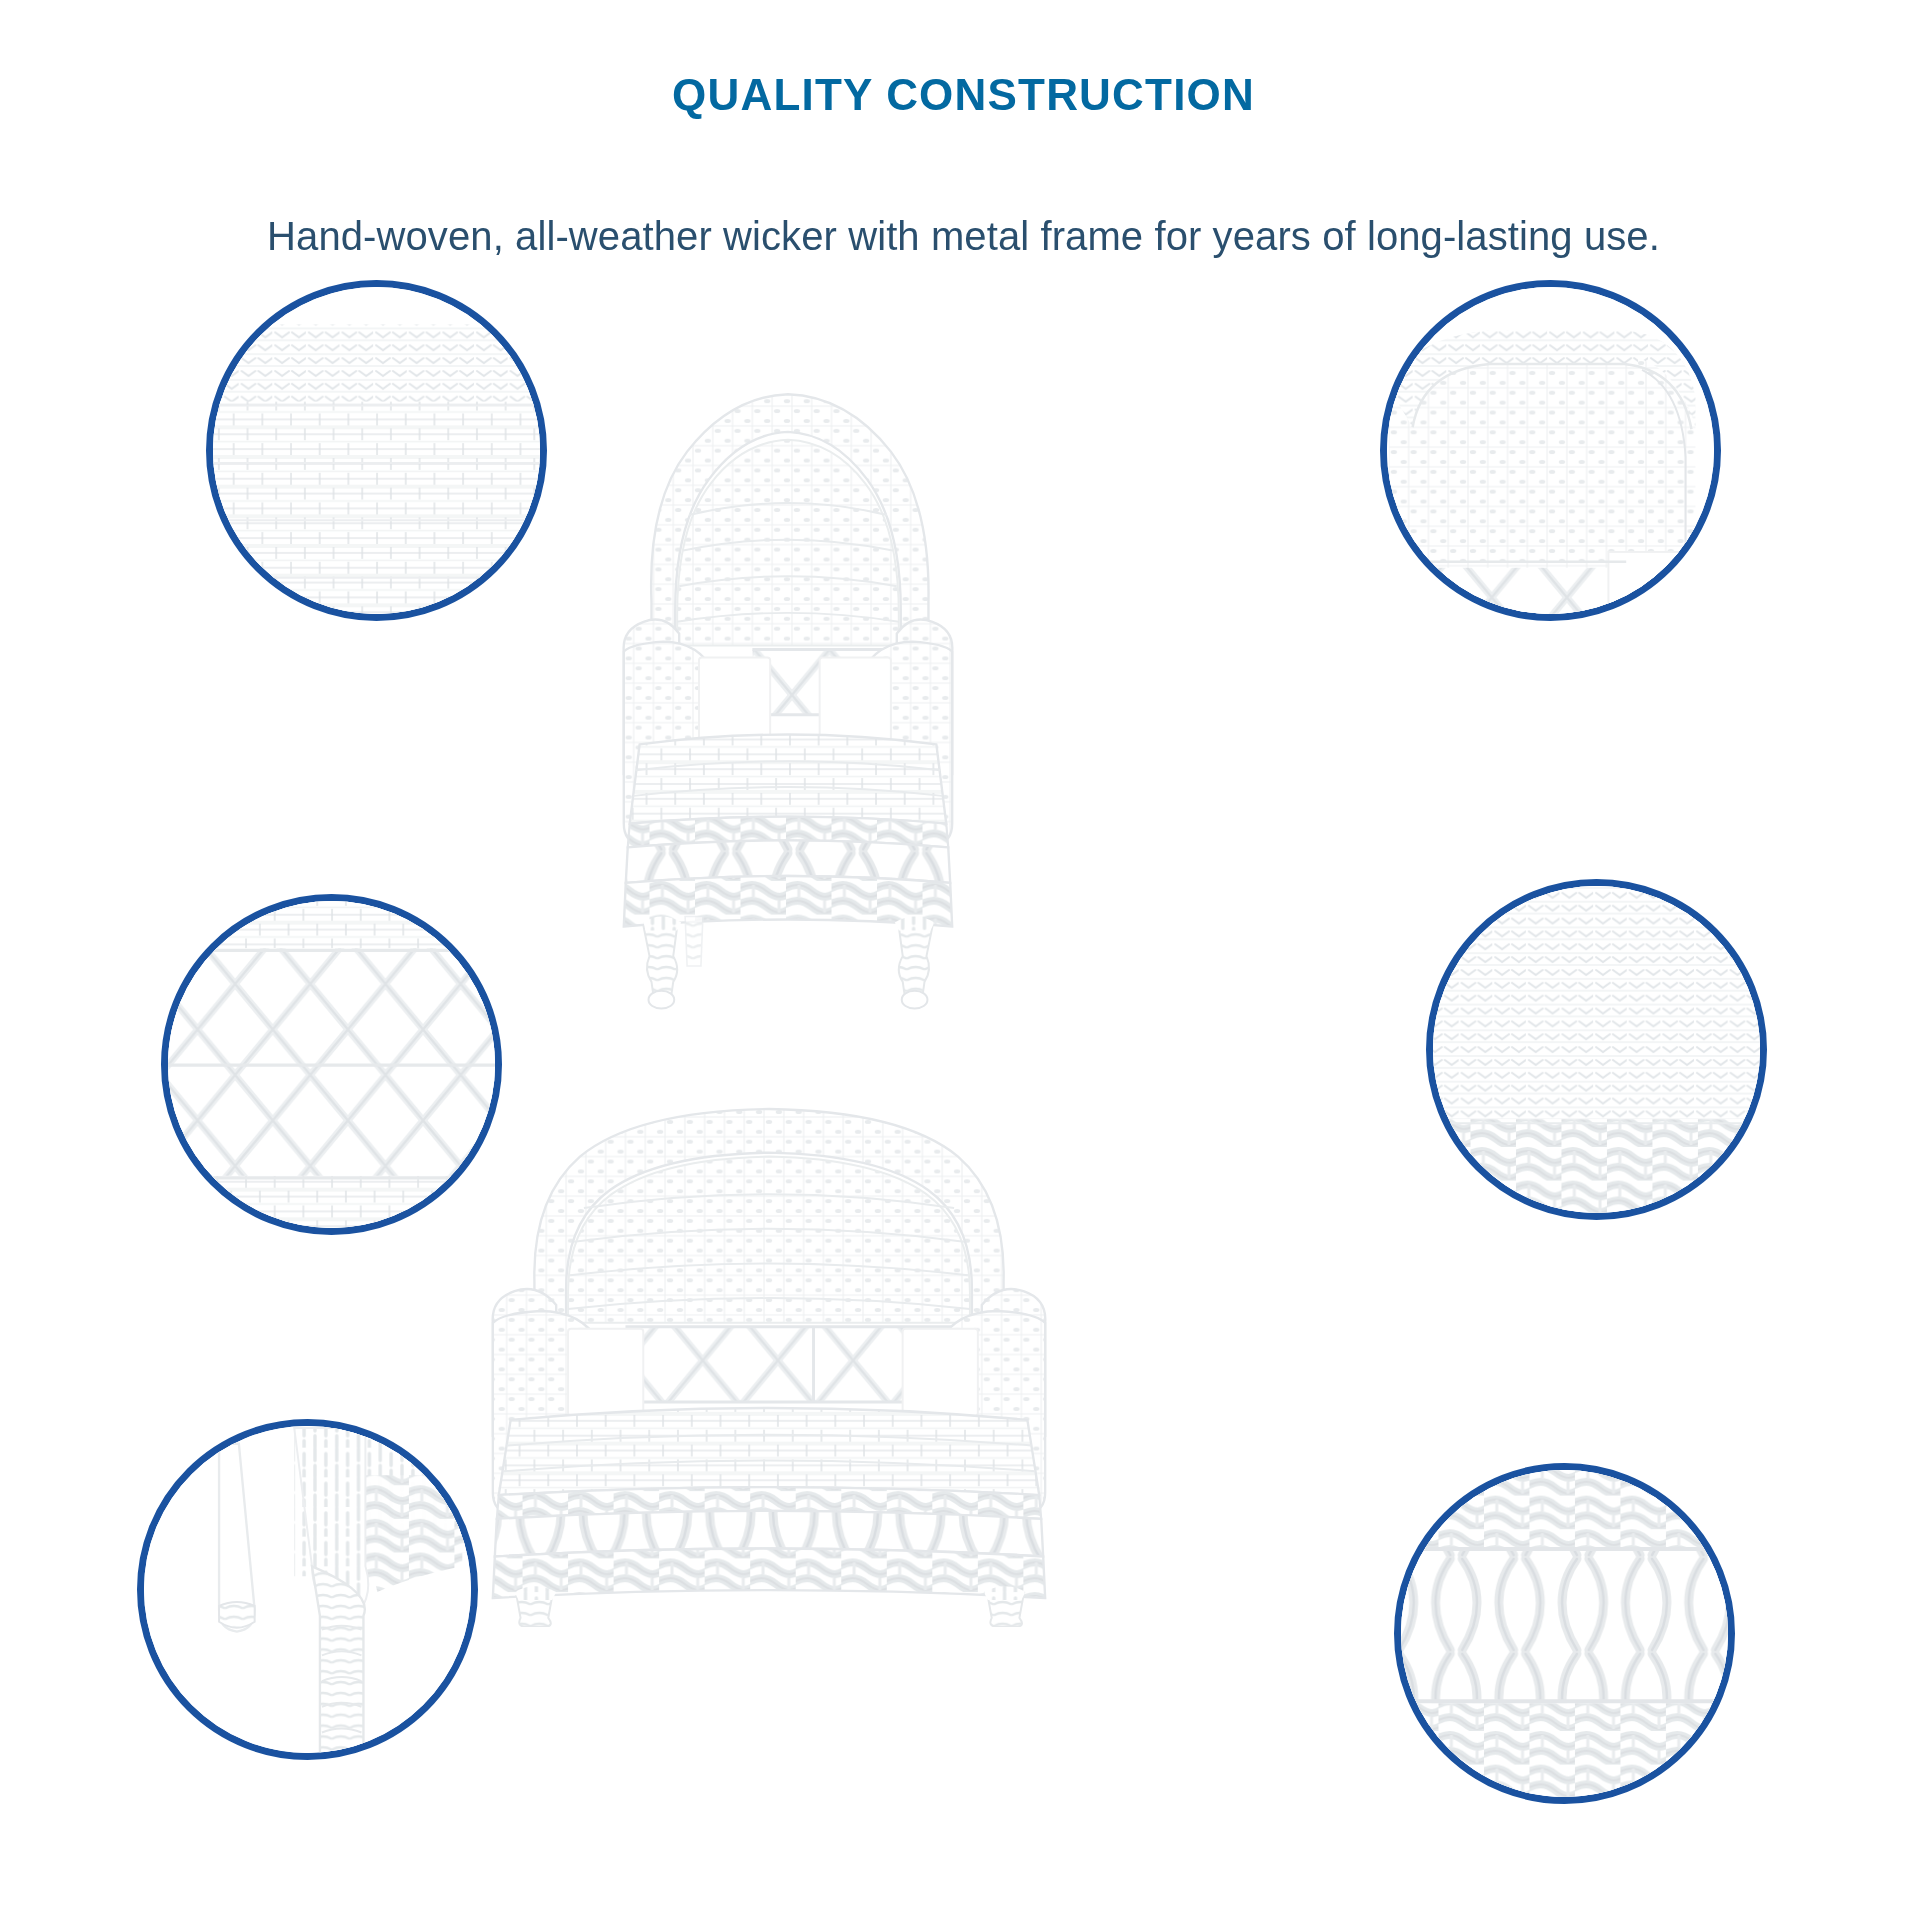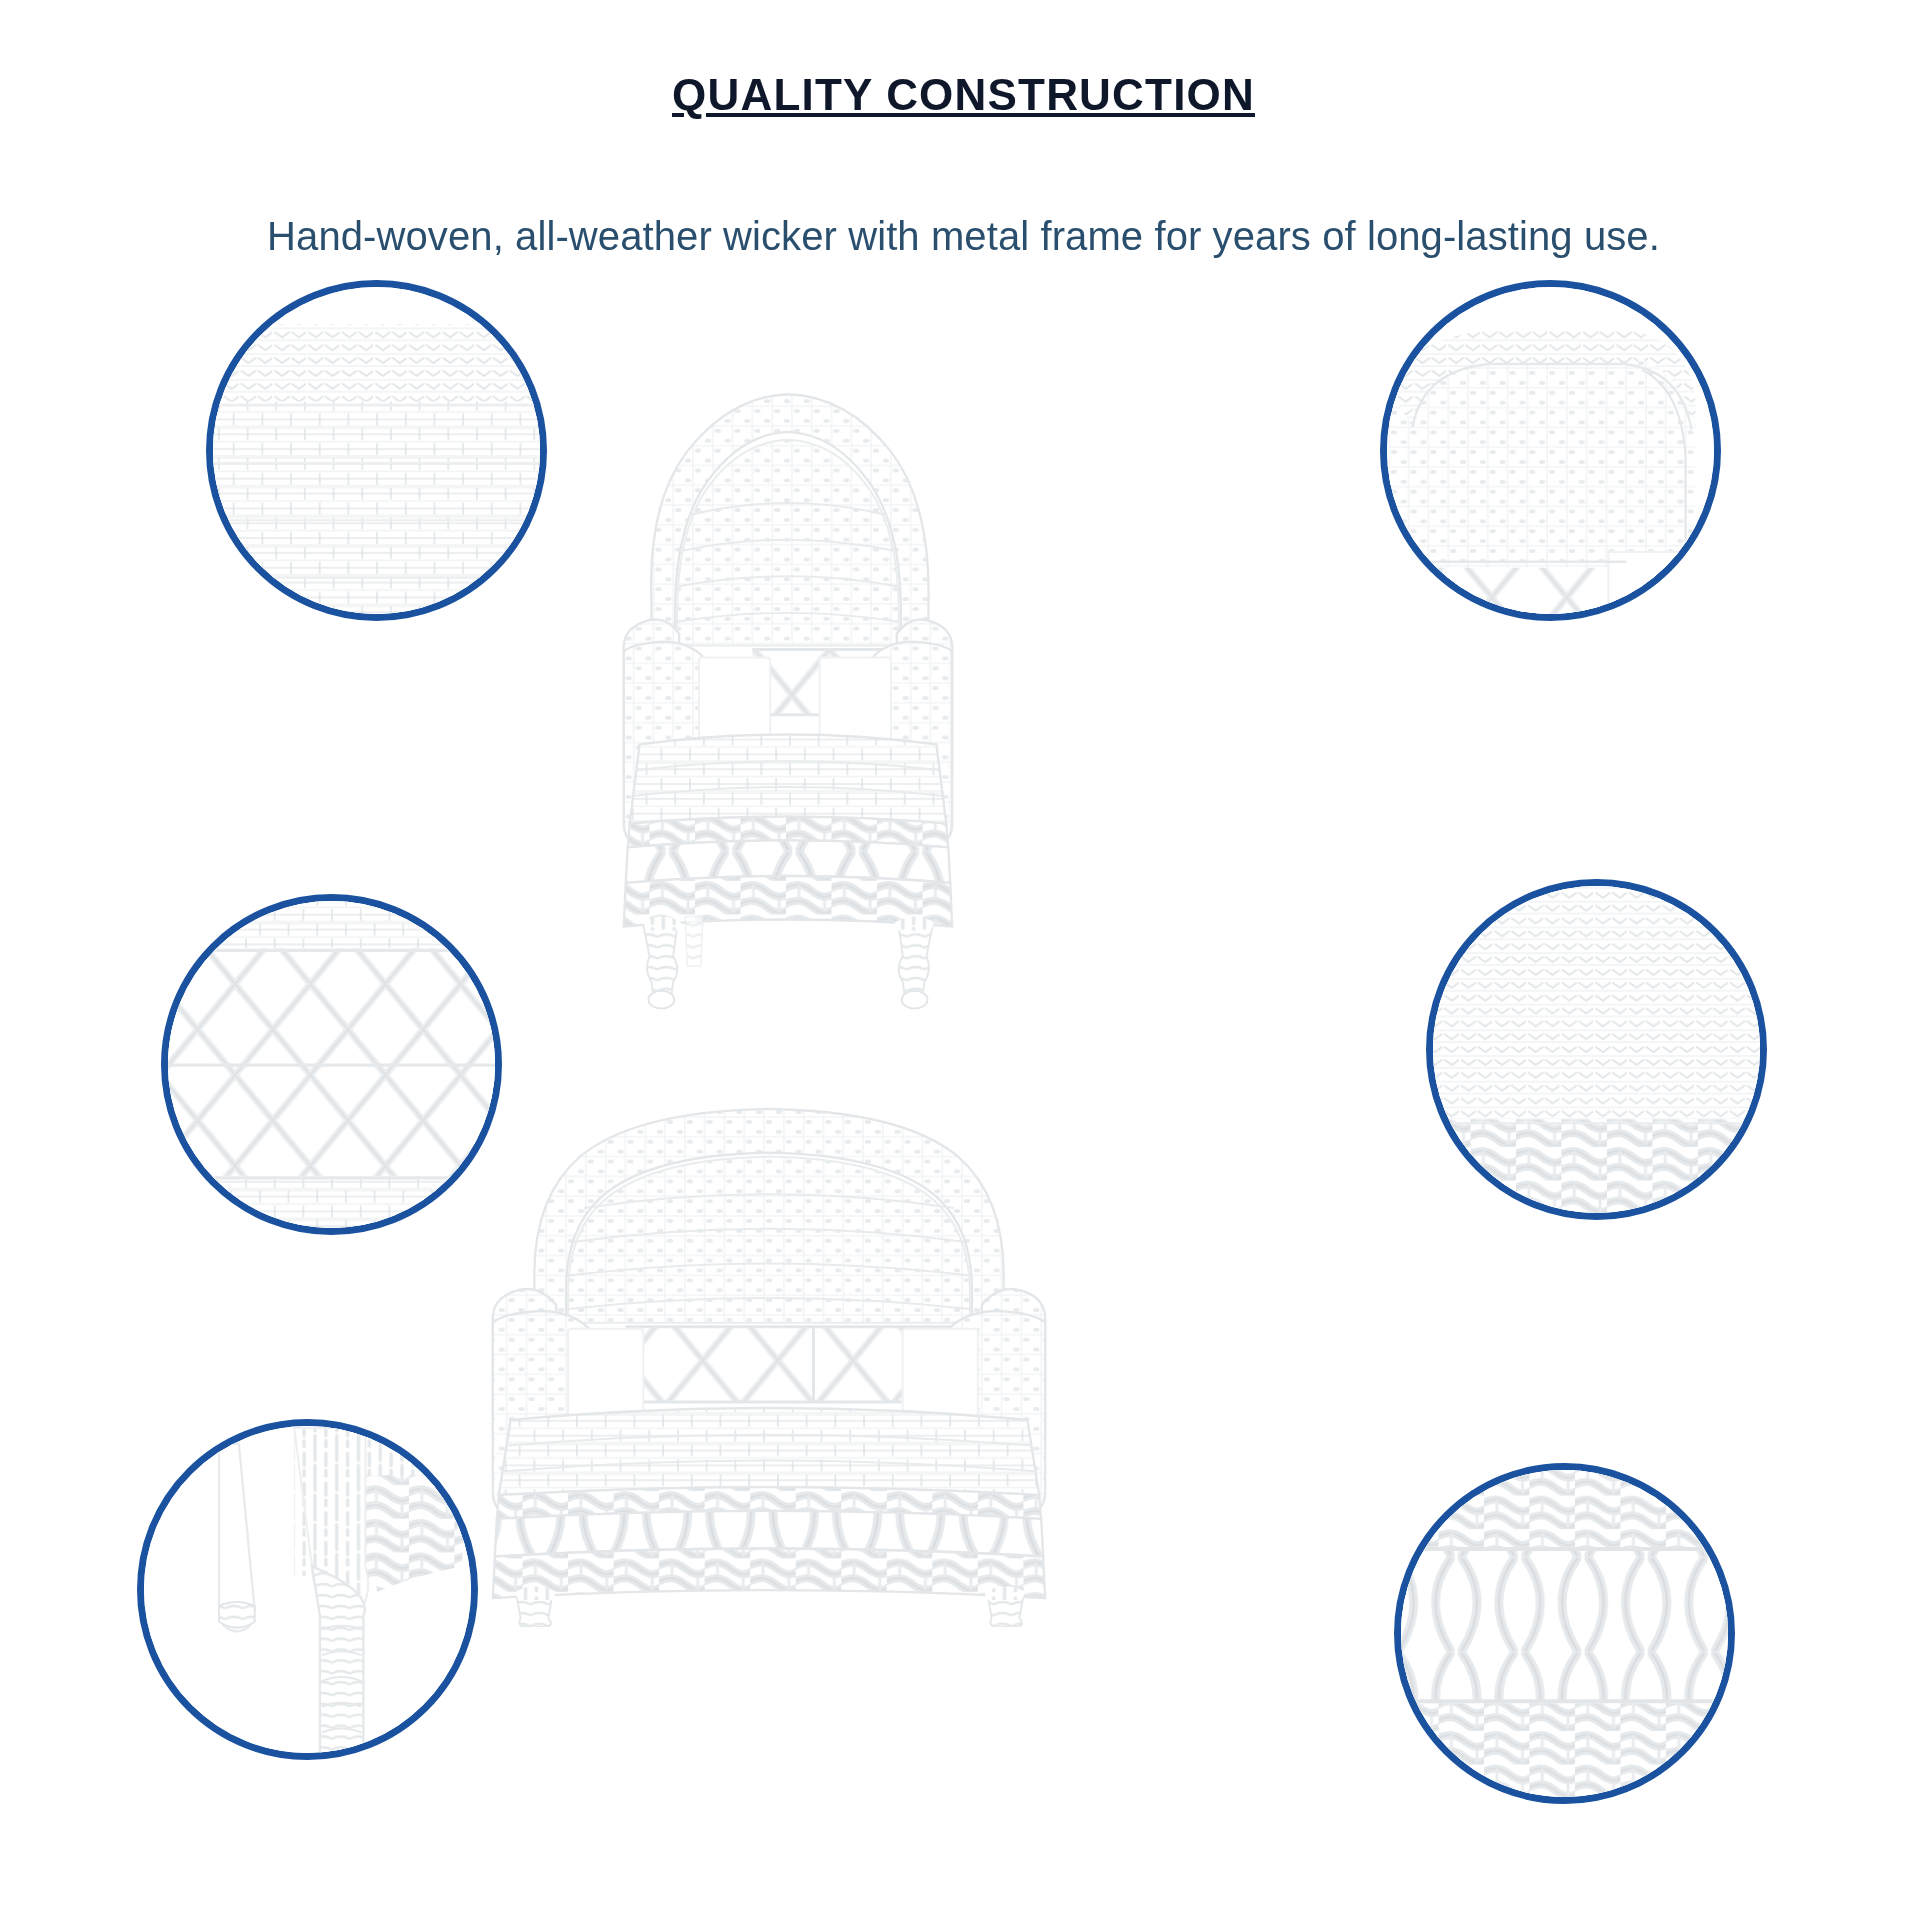--- a/index.html
+++ b/index.html
@@ -12,23 +12,22 @@
   }
   #page{position:absolute;inset:0;}
 
   
   .hdr{position:absolute;left:0;right:0;text-align:center;}
   #title{
     top:71px;
     font-size:44px;
     font-weight:bold;
     letter-spacing:1.2px;
-    color:#0f172a;
+    color:#0369a1;
     line-height:1.1;
-    text-decoration:underline;
   }
   #subtitle{
     top:213px;
     font-size:40px;
     font-weight:normal;
     color:#2a4f6e;
     line-height:1.15;
     letter-spacing:0.1px;
     text-align:center;
   }

